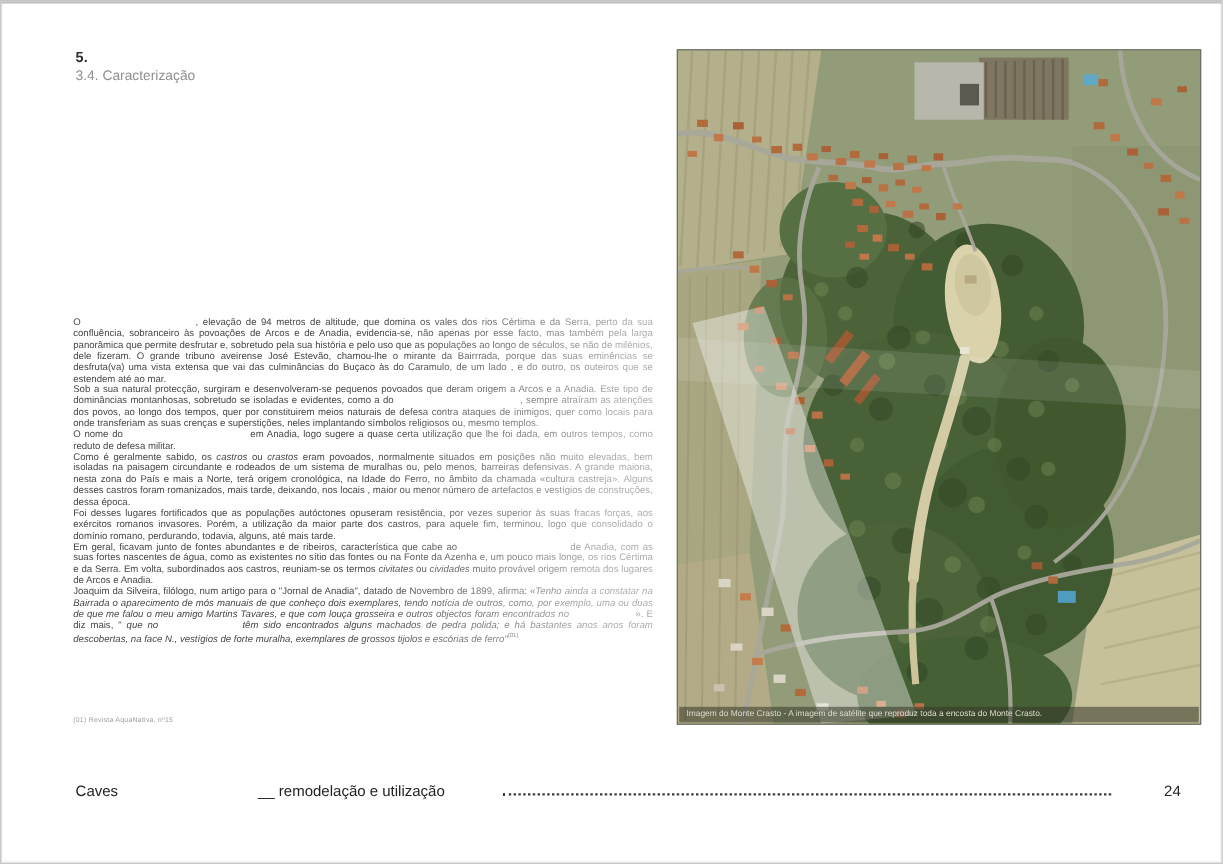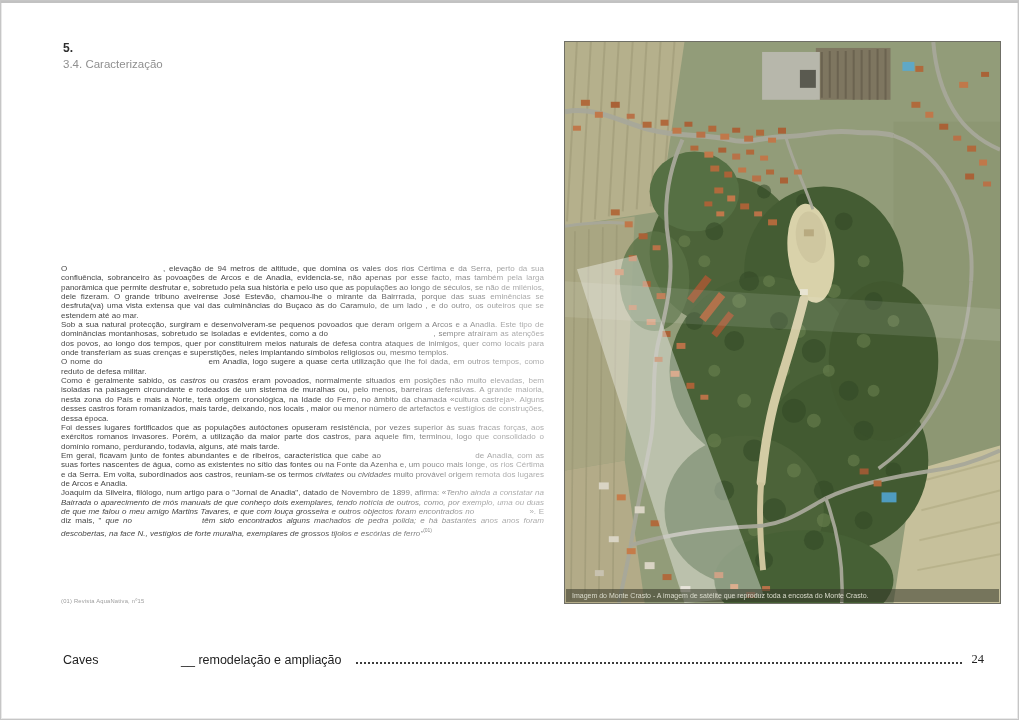--- a/index.html
+++ b/index.html
@@ -38,26 +38,26 @@
   }
   .figure svg{display:block;width:100%;height:100%;}
   .caption{
     position:absolute;left:1px;right:1px;bottom:1px;height:13px;
     background:rgba(52,54,40,0.55);color:#dbdccd;font-size:7px;line-height:13px;
     padding:0 6px;white-space:nowrap;overflow:hidden;
   }
 
   .footer{
     position:absolute;left:62px;right:34px;top:651px;
-    display:flex;align-items:flex-end;color:#222;font-size:12.5px;
+    display:flex;align-items:flex-end;color:#222;font-size:12.5px;gap:34px;
   }
   .f-project{width:118px;flex:none;}
   .f-sub{flex:none;white-space:nowrap;}
   .leader{flex:1;border-bottom:2px dotted #3c3c3c;margin:0 10px 3px 14px;height:1px;}
-  .f-page{flex:none;font-family:Liberation Serif, serif;}
+  .f-page{flex:none;}
 </style>
 </head>
 <body>
 
 <div class="page">
   <div class="edge-top"></div>
 
   <div class="heading">
     <div class="h-num">5.</div>
     <div class="h-sub">3.4. Caracterização</div>
@@ -275,17 +275,17 @@
       <g>
         <polygon points="0,240 437,268 437,300 0,276" fill="#ffffff" opacity="0.10"></polygon>
         <polygon points="12,228 72,214 200,556 120,563" fill="#ffffff" opacity="0.38"></polygon>
       </g>
     </svg>
     <figcaption class="caption">Imagem do Monte Crasto - A imagem de satélite que reproduz toda a encosta do Monte Crasto.</figcaption>
   </figure>
 
   <div class="footer">
     <span class="f-project">Caves</span>
-    <span class="f-sub">__ remodelação e ampliação</span>
+    <span class="f-sub">__ remodelação e utilização</span>
     <div class="leader"></div>
     <span class="f-page">24</span>
   </div>
 </div>
 
 </body></html>

